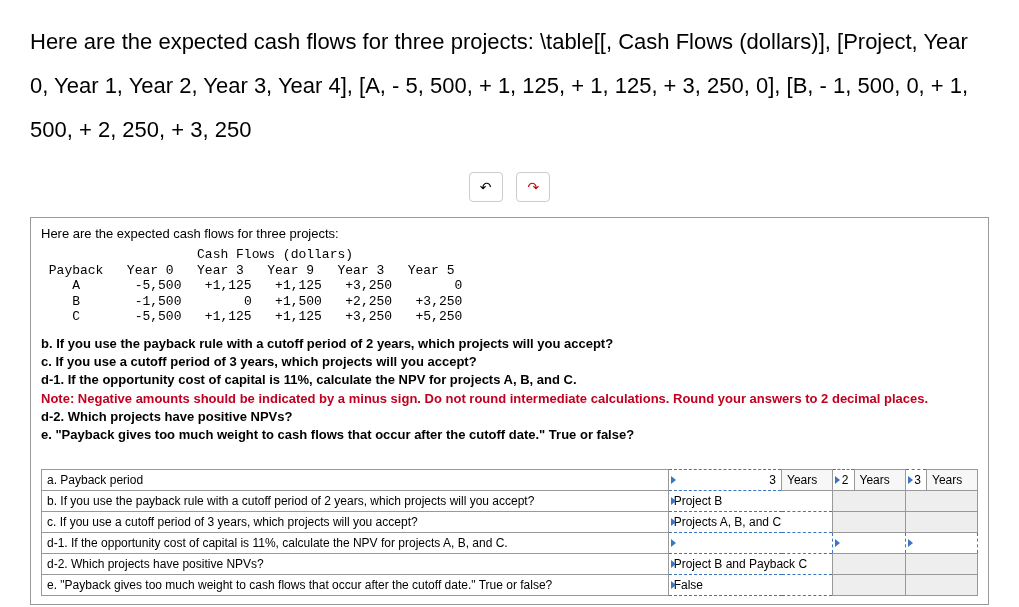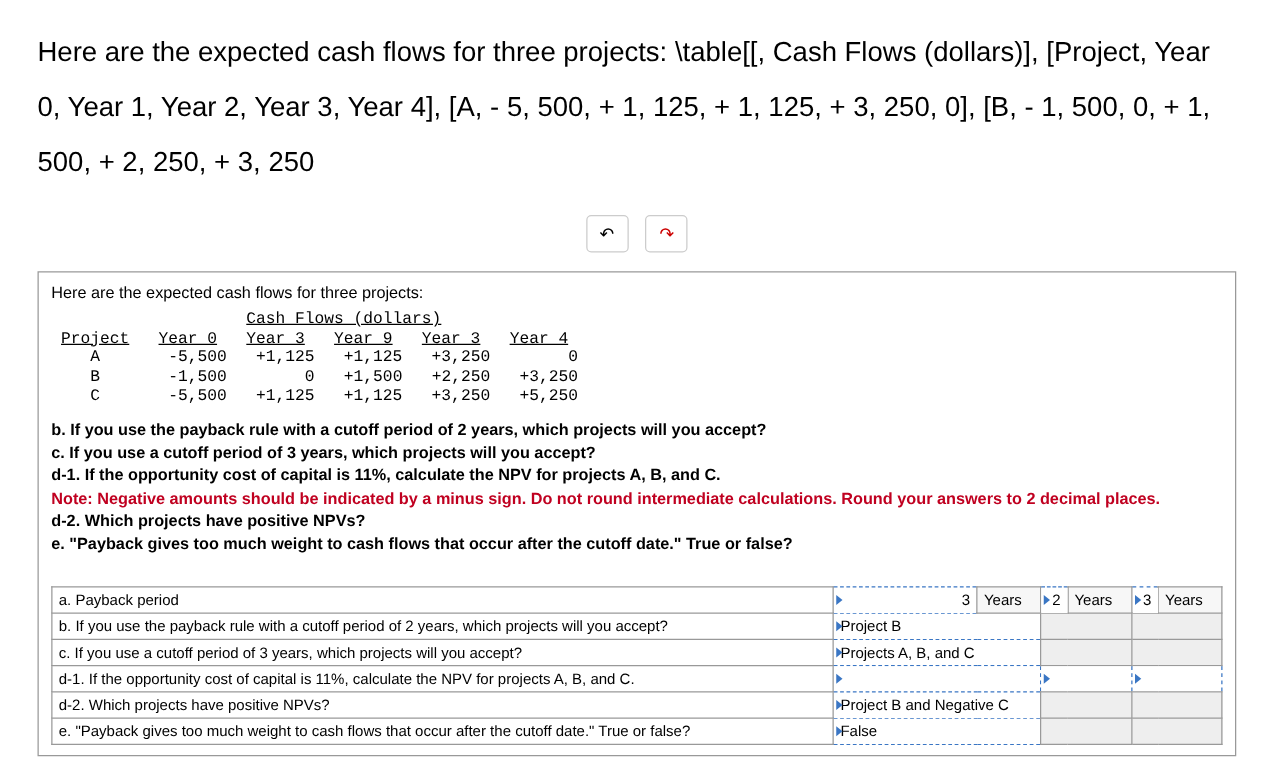--- a/index.html
+++ b/index.html
@@ -41,21 +41,21 @@
     font-size: 13px;
     margin-bottom: 6px;
   }
   .cash-table {
     font-family: "Courier New", monospace;
     font-size: 13px;
     white-space: pre;
     margin-bottom: 10px;
     line-height: 1.2;
   }
-  .cash-header { text-decoration: underline; }
+  .cash-header { }
   .questions {
     font-size: 13px;
     line-height: 1.4;
   }
   .questions b { font-weight: bold; }
   .note-red { color: #c00020; font-weight: bold; }
   .answer-wrap {
     margin-top: 25px;
   }
   .answer-table {
@@ -108,21 +108,21 @@
 <div class="toolbar">
   <span class="tool-btn">↶</span>
   <span class="tool-btn red-c">↷</span>
 </div>
 
 <div class="content-box">
 
   <div class="intro-line">Here are the expected cash flows for three projects:</div>
 
   <div class="cash-table">                    <span class="cash-header">Cash Flows (dollars)</span>
- <span class="cash-header">Project</span>   <span class="cash-header">Year 0</span>   <span class="cash-header">Year 3</span>   <span class="cash-header">Year 9</span>   <span class="cash-header">Year 3</span>   <span class="cash-header">Year 4</span>
+ <span class="cash-header">Payback</span>   <span class="cash-header">Year 0</span>   <span class="cash-header">Year 3</span>   <span class="cash-header">Year 9</span>   <span class="cash-header">Year 3</span>   <span class="cash-header">Year 5</span>
     <span>A</span>       <span>-5,500</span>   <span>+1,125</span>   <span>+1,125</span>   <span>+3,250</span>        <span>0</span>
     <span>B</span>       <span>-1,500</span>        <span>0</span>   <span>+1,500</span>   <span>+2,250</span>   <span>+3,250</span>
     <span>C</span>       <span>-5,500</span>   <span>+1,125</span>   <span>+1,125</span>   <span>+3,250</span>   <span>+5,250</span></div>
 
   <div class="questions">
     <div><b>b. If you use the payback rule with a cutoff period of 2 years, which projects will you accept?</b></div>
     <div><b>c. If you use a cutoff period of 3 years, which projects will you accept?</b></div>
     <div><b>d-1. If the opportunity cost of capital is 11%, calculate the NPV for projects A, B, and C.</b></div>
     <div class="note-red">Note: Negative amounts should be indicated by a minus sign. Do not round intermediate calculations. Round your answers to 2 decimal places.</div>
     <div><b>d-2. Which projects have positive NPVs?</b></div>
@@ -154,21 +154,21 @@
         <td colspan="2" style="background:#eee"></td>
       </tr>
       <tr>
         <td>d-1. If the opportunity cost of capital is 11%, calculate the NPV for projects A, B, and C.</td>
         <td colspan="2" class="val-cell dropdown-ind"></td>
         <td colspan="2" class="val-cell dropdown-ind"></td>
         <td colspan="2" class="val-cell dropdown-ind"></td>
       </tr>
       <tr>
         <td>d-2. Which projects have positive NPVs?</td>
-        <td colspan="2" class="val-cell val-cell-left dropdown-ind">Project B and Negative C</td>
+        <td colspan="2" class="val-cell val-cell-left dropdown-ind">Project B and Payback C</td>
         <td colspan="2" style="background:#eee"></td>
         <td colspan="2" style="background:#eee"></td>
       </tr>
       <tr>
         <td>e. "Payback gives too much weight to cash flows that occur after the cutoff date." True or false?</td>
         <td colspan="2" class="val-cell val-cell-left dropdown-ind">False</td>
         <td colspan="2" style="background:#eee"></td>
         <td colspan="2" style="background:#eee"></td>
       </tr>
     </tbody>

